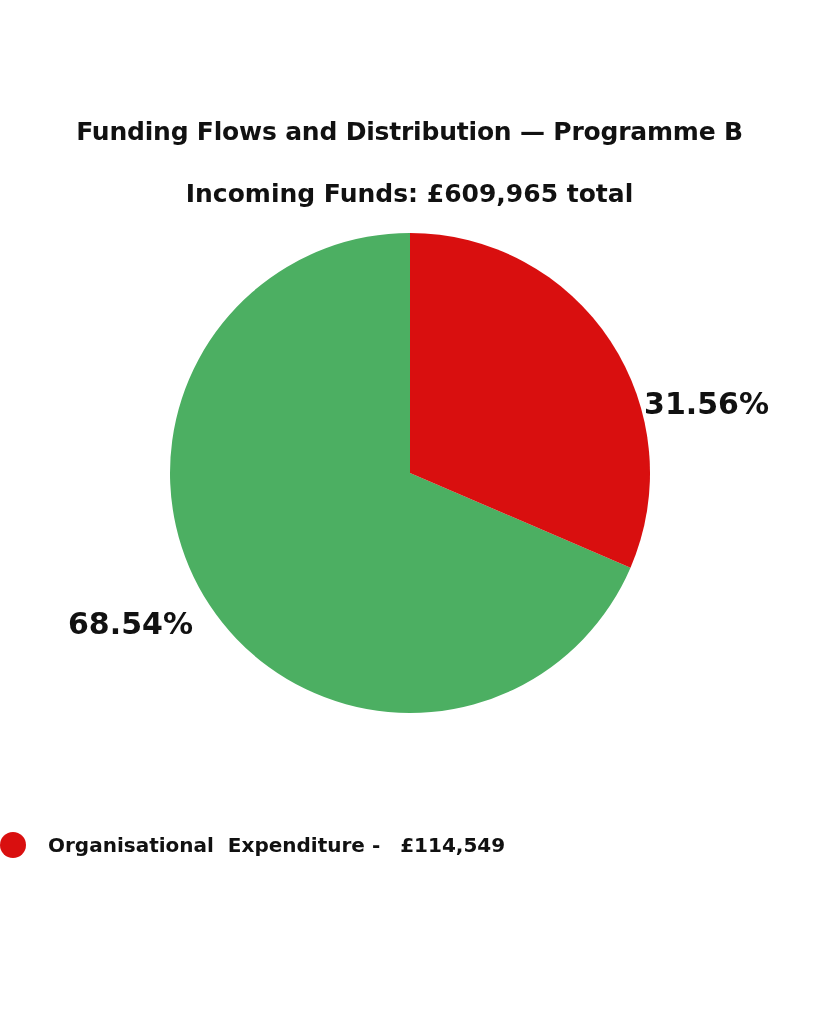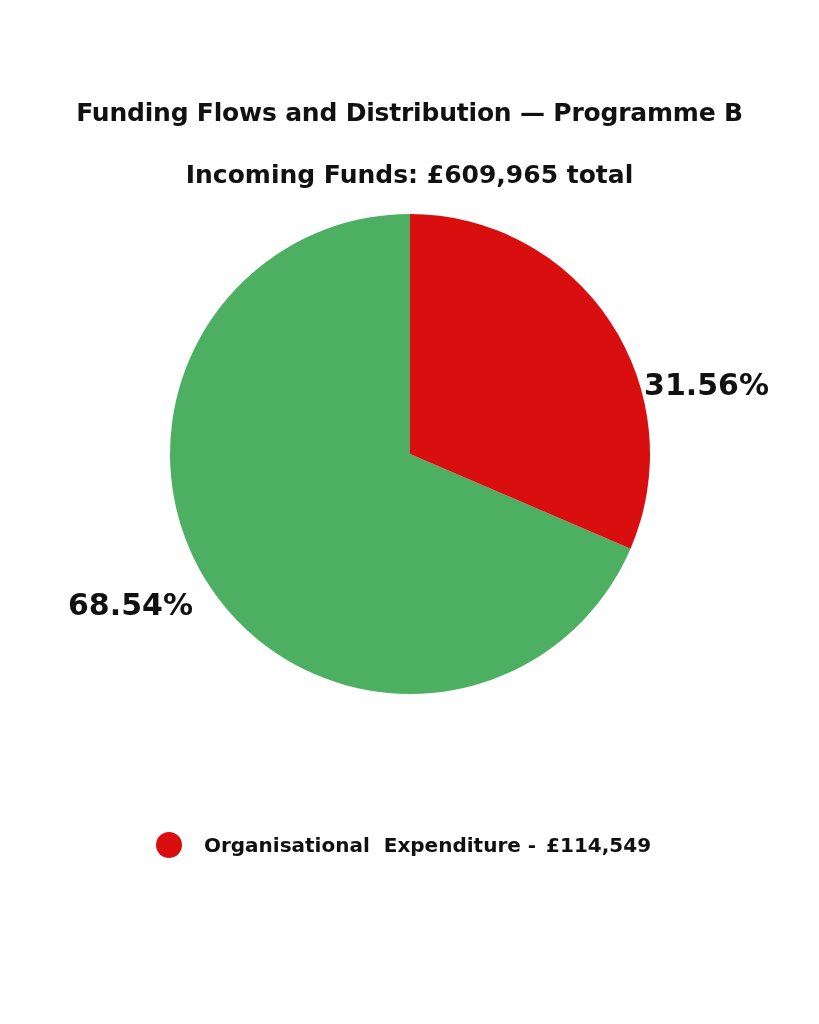--- a/index.html
+++ b/index.html
@@ -24,20 +24,21 @@
   .titles {
     text-align: center;
     padding-top: 98px;
   }
   .chart-title {
     font-size: 25px;
     font-weight: bold;
     letter-spacing: -0.2px;
     color: #111111;
     line-height: 1.2;
+    margin-top: 19px;
   }
   .chart-subtitle {
     font-size: 25px;
     font-weight: bold;
     color: #111111;
     margin-top: 32px;
     line-height: 1.2;
   }
   .pie-wrap {
     position: relative;
@@ -66,21 +67,20 @@
     left: 68px;
     top: 383px;
   }
   .legend {
     position: absolute;
     left: 0;
     right: 12px;
     top: 832px;
     display: flex;
     flex-direction: column;
-    align-items: center;
     gap: 6px;
   }
   .legend-row {
     display: flex;
     align-items: center;
   }
   .legend-swatch {
     width: 26px;
     height: 26px;
     border-radius: 50%;
@@ -91,21 +91,21 @@
     font-size: 20px;
     font-weight: bold;
     color: #111111;
     white-space: pre;
   }
   .legend-value {
     font-size: 20px;
     font-weight: bold;
     color: #111111;
     white-space: pre;
-    margin-left: 10px;
+    margin-left: 20px;
   }
 </style>
 </head>
 <body>
 
 <div class="page">
 
   <div class="titles">
     <div class="chart-title">Funding Flows and Distribution — Programme B</div>
     <div class="chart-subtitle">Incoming Funds: £609,965  total</div>

